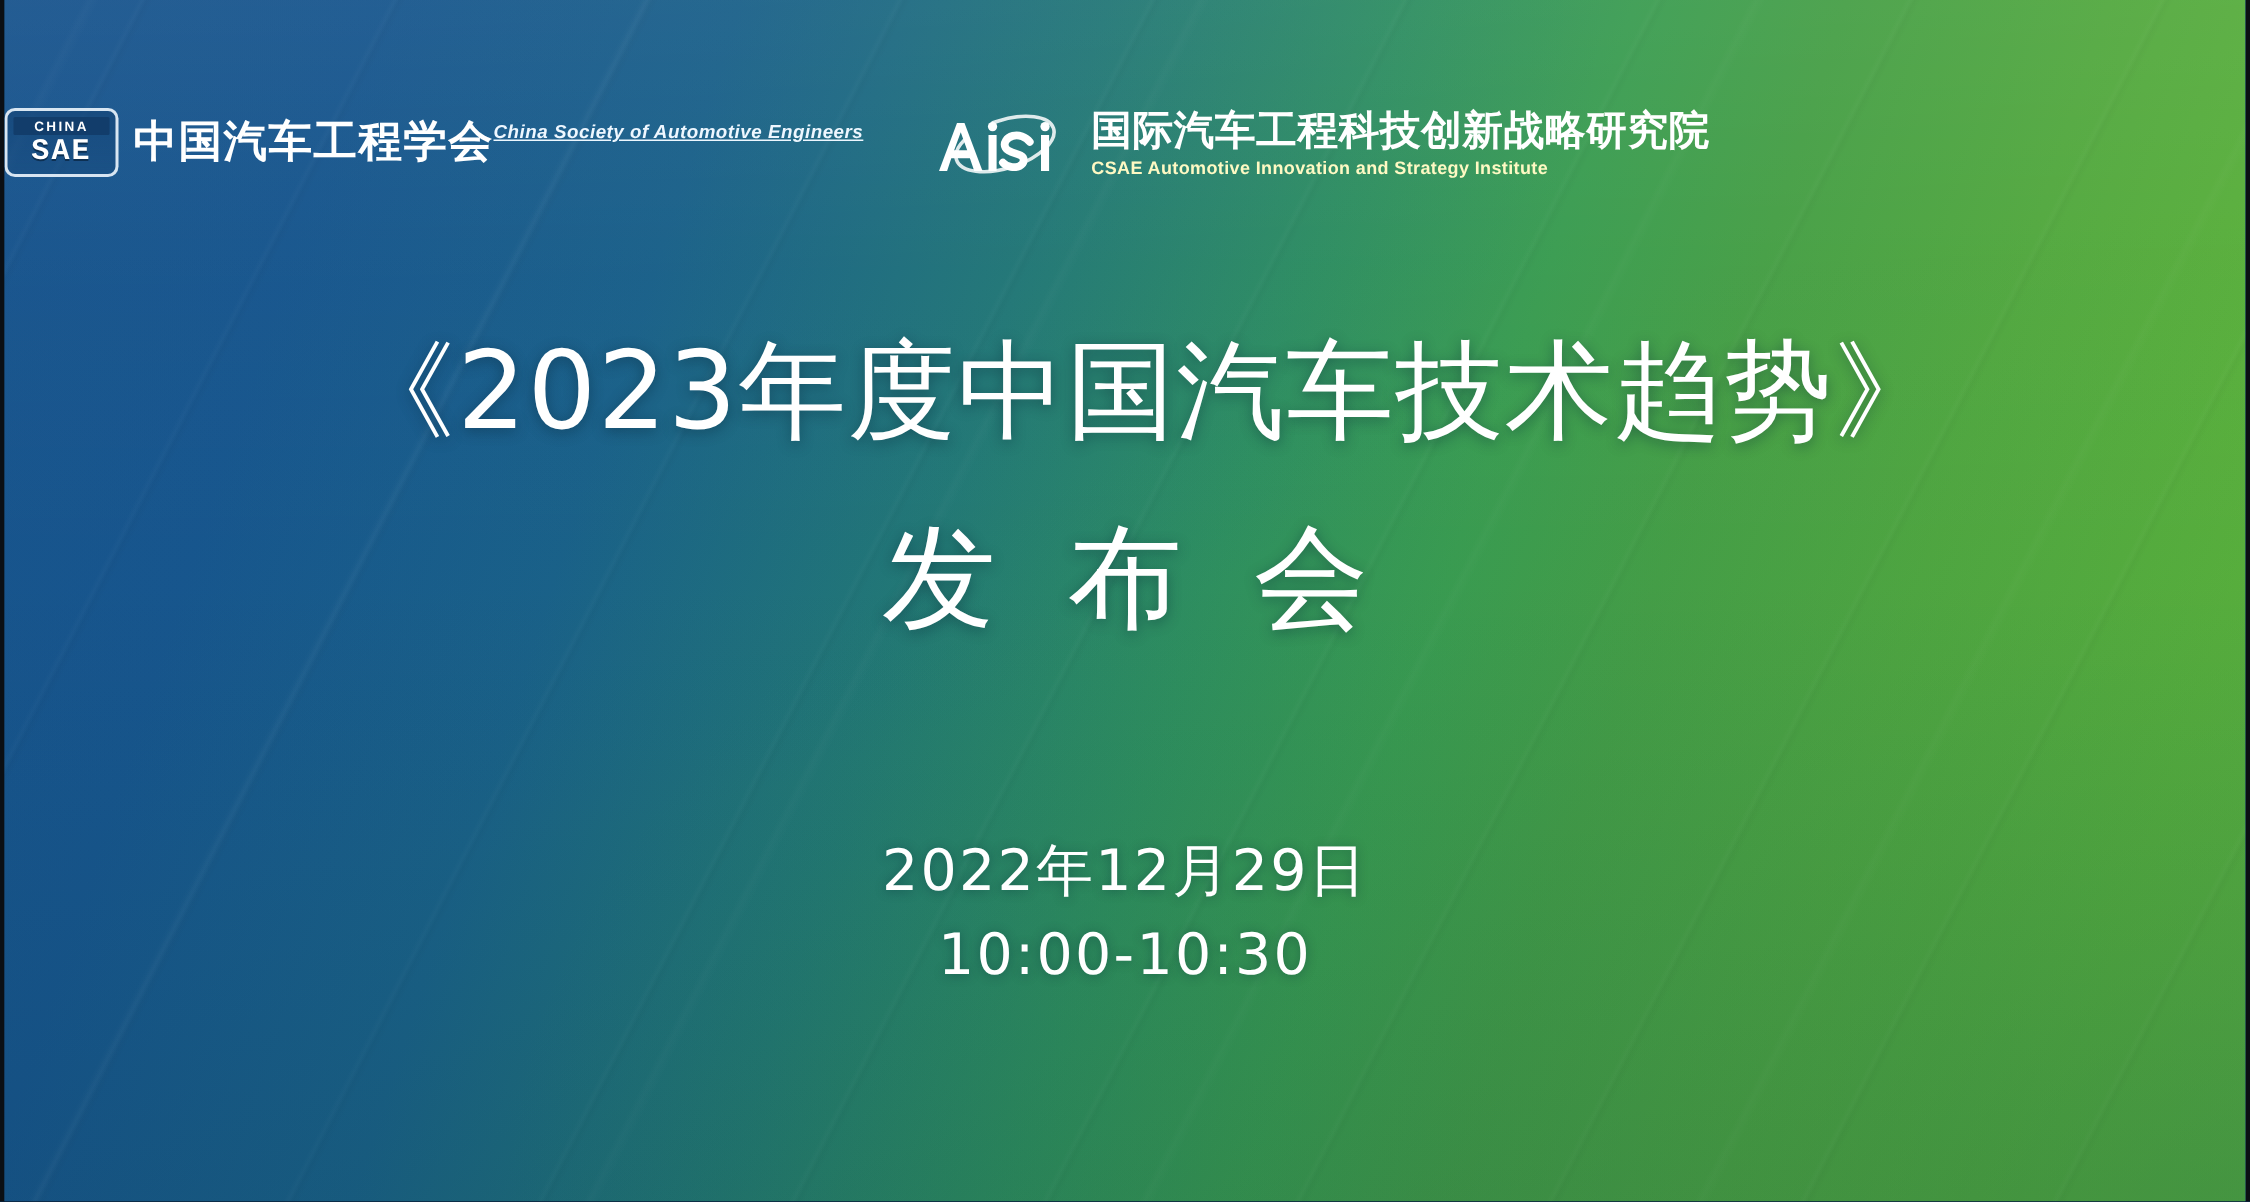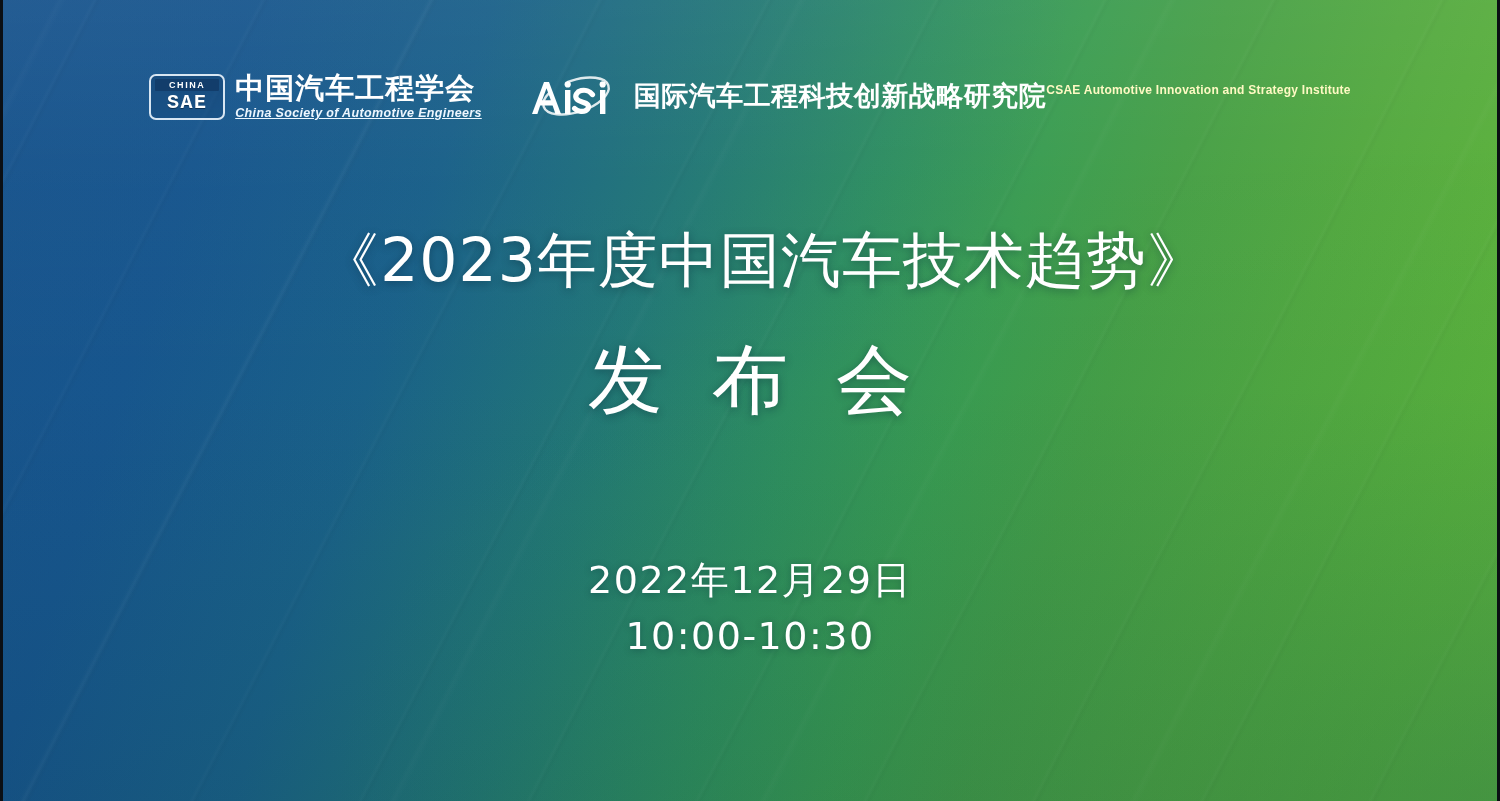--- a/index.html
+++ b/index.html
@@ -91,21 +91,21 @@
     );
   }
 
   
   .logo-bar {
     position: absolute;
     top: 72px;
     left: 0;
     width: 100%;
     display: flex;
-    justify-content: center;
+    justify-content: flex-start;
     align-items: flex-start;
     gap: 44px;
   }
   .logo-lockup { display: flex; align-items: center; }
 
   
   .sae-mark {
     width: 76px;
     height: 46px;
     border-radius: 7px;
@@ -135,21 +135,21 @@
   .sae-mark .sae {
     color: #ffffff;
     font-size: 20px;
     font-weight: 800;
     letter-spacing: 1.4px;
     line-height: 22px;
     margin-top: 1px;
     font-family: Liberation Mono, monospace;
     text-shadow: 0 1px 0 rgba(10,40,70,0.8);
   }
-  .sae-words { display: flex; flex-direction: column; justify-content: center; }
+  .sae-words { display: flex; flex-direction: row; justify-content: center; }
   .sae-cn {
     color: #ffffff;
     font-size: 29px;
     font-weight: 700;
     line-height: 32px;
     letter-spacing: 1px;
     white-space: nowrap;
     font-family: "Liberation Sans", "DejaVu Sans", sans-serif;
   }
   .sae-en {
@@ -167,21 +167,21 @@
 
   
   .aisi-mark {
     position: relative;
     width: 96px;
     height: 48px;
     margin-right: 12px;
     flex: none;
   }
   .aisi-mark svg { display: block; width: 96px; height: 48px; }
-  .aisi-words { display: flex; flex-direction: row; justify-content: center; }
+  .aisi-words { display: flex; flex-direction: column; justify-content: center; }
   .aisi-cn {
     color: #ffffff;
     font-size: 27px;
     font-weight: 700;
     line-height: 31px;
     letter-spacing: 0.5px;
     white-space: nowrap;
     font-family: "Liberation Sans", "DejaVu Sans", sans-serif;
   }
   .aisi-en {
@@ -199,39 +199,39 @@
   .headline {
     position: absolute;
     top: 208px;
     left: 0;
     width: 100%;
     text-align: center;
     pointer-events: none;
   }
   .title-main {
     color: #ffffff;
-    font-size: 60px;
+    font-size: 72px;
     line-height: 104px;
     font-weight: 400;
     letter-spacing: 1px;
     white-space: nowrap;
     font-family: "DejaVu Sans", "Liberation Sans", sans-serif;
     text-shadow: 0 2px 9px rgba(6,36,52,0.42);
     padding-left: 27px;
   }
   .title-sub {
     color: #ffffff;
     font-size: 76px;
     line-height: 96px;
     font-weight: 400;
     letter-spacing: 48px;
     text-indent: 48px;
     margin-top: 26px;
     white-space: nowrap;
-    font-family: Liberation Mono, monospace;
+    font-family: Liberation Serif, serif;
     text-shadow: 0 2px 9px rgba(6,36,52,0.42);
   }
 
   
   .datetime {
     position: absolute;
     top: 552px;
     left: 0;
     width: 100%;
     text-align: center;

